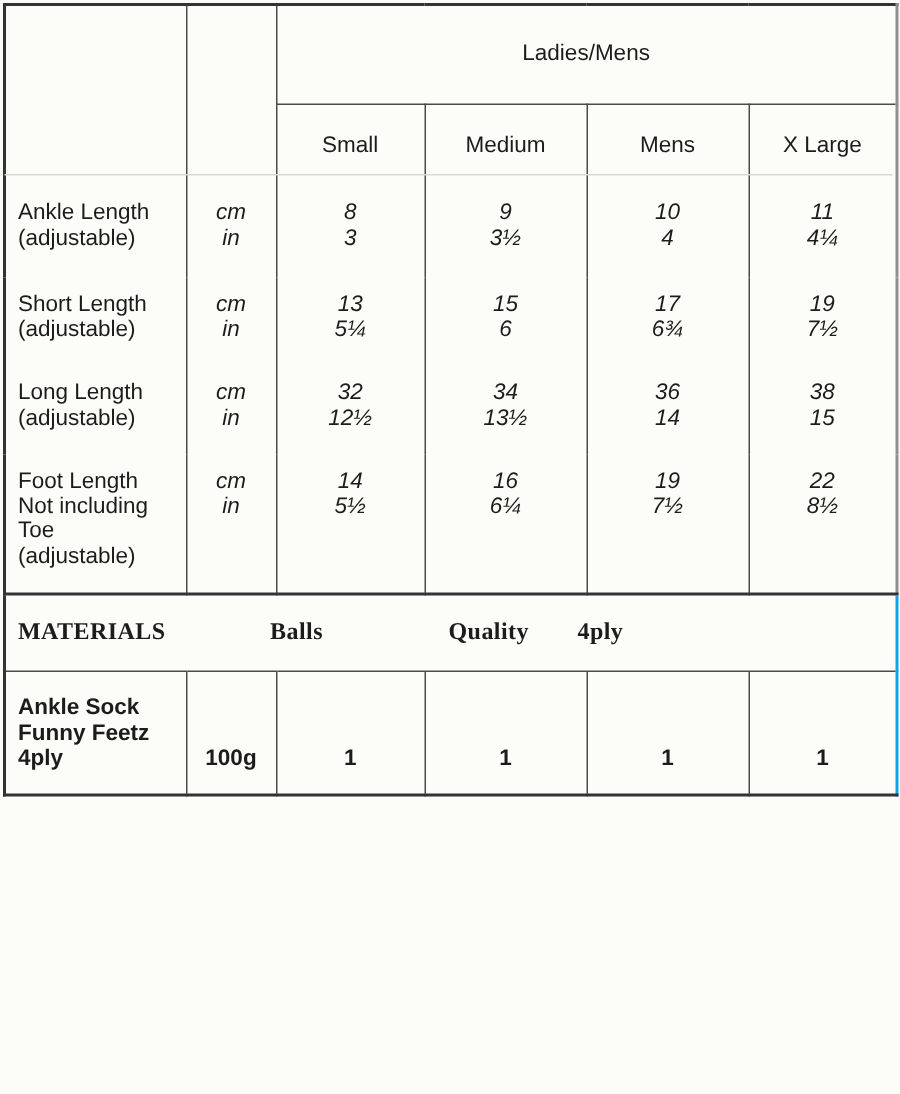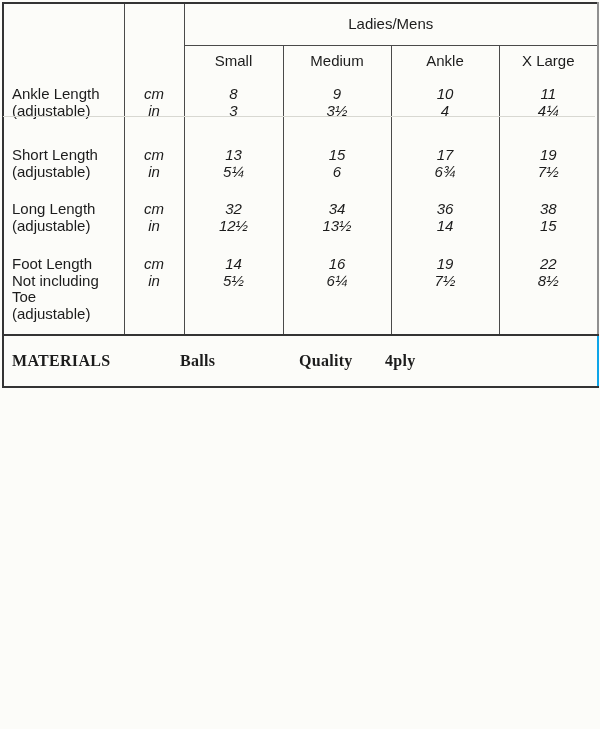--- a/index.html
+++ b/index.html
@@ -19,21 +19,21 @@
   col.c-s1 { width:99px; }
   col.c-s2 { width:108px; }
   col.c-s3 { width:108px; }
   col.c-s4 { width:99px; }
 
   
   .size-table { border:2px solid #343434; border-right:2px solid #909090; }
   .size-table th, .size-table td {
     border-left:1.5px solid #4a4a4a;
     font-size:15px; line-height:16.5px;
-    padding:4px; font-weight:normal;
+    padding:16px; font-weight:normal;
   }
   .size-table .corner { height:auto; }
   .th-group {
     font-weight:bold; text-align:center; vertical-align:middle;
     border-bottom:1.5px solid #4a4a4a; height:33px; padding-top:4px;
   }
   .th-size { text-align:center; vertical-align:middle; height:22px; }
   .m-row td { vertical-align:top; padding-top:10px; }
   .m-row .lbl { text-align:left; padding-left:8px; padding-right:4px; }
   .m-row .unit, .m-row .val { text-align:center;font-style:italic; }
@@ -83,21 +83,21 @@
     </colgroup>
     <tbody>
       <tr>
         <td class="corner" rowspan="2"></td>
         <td class="corner" rowspan="2"></td>
         <th class="th-group" colspan="4">Ladies/Mens</th>
       </tr>
       <tr>
         <th class="th-size">Small</th>
         <th class="th-size">Medium</th>
-        <th class="th-size">Ankle</th>
+        <th class="th-size">Mens</th>
         <th class="th-size">X Large</th>
       </tr>
 
       <tr class="m-row r1">
         <td class="lbl">
           <div>Ankle Length</div>
           <div>(adjustable)</div>
         </td>
         <td class="unit">
           <div>cm</div>
@@ -220,18 +220,30 @@
         <td class="band-cell" colspan="6">
           <span class="m-title">MATERIALS</span>
           <span class="m-balls">Balls</span>
           <span class="m-quality">Quality</span>
           <span class="m-quality-val">4ply</span>
         </td>
       </tr>
 
 
 
+      <tr class="sock-row sr3">
+        <td class="slbl">
+          <div>Ankle Sock</div>
+          <div>Funny Feetz</div>
+          <div>4ply</div>
+        </td>
+        <td class="sunit">100g</td>
+        <td class="sval">1</td>
+        <td class="sval">1</td>
+        <td class="sval">1</td>
+        <td class="sval">1</td>
+      </tr>
 
     </tbody>
   </table>
 
   <div class="artifact-line"></div>
 </div>
 
 </body></html>

